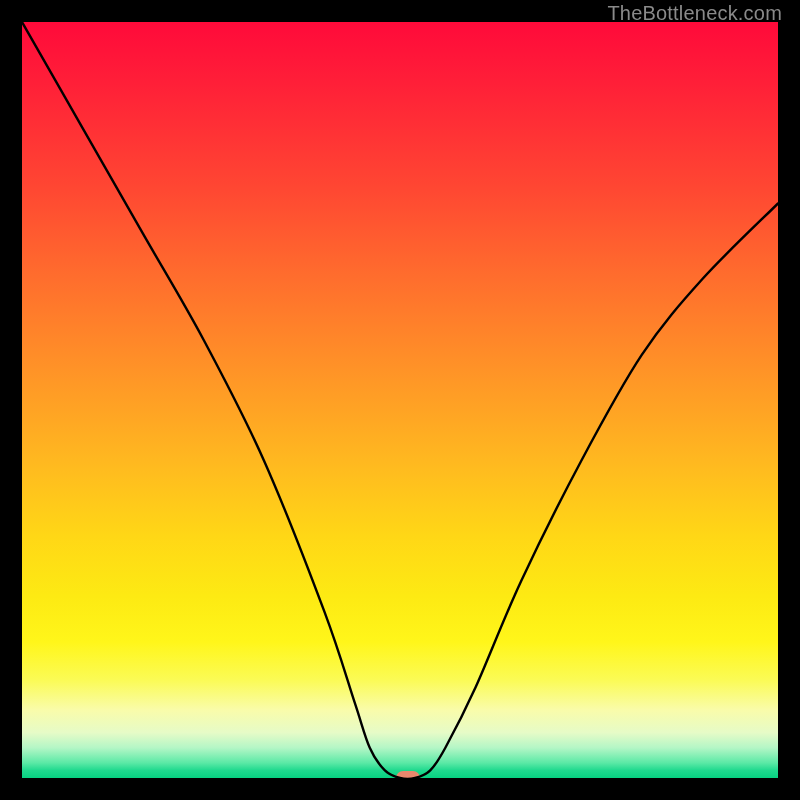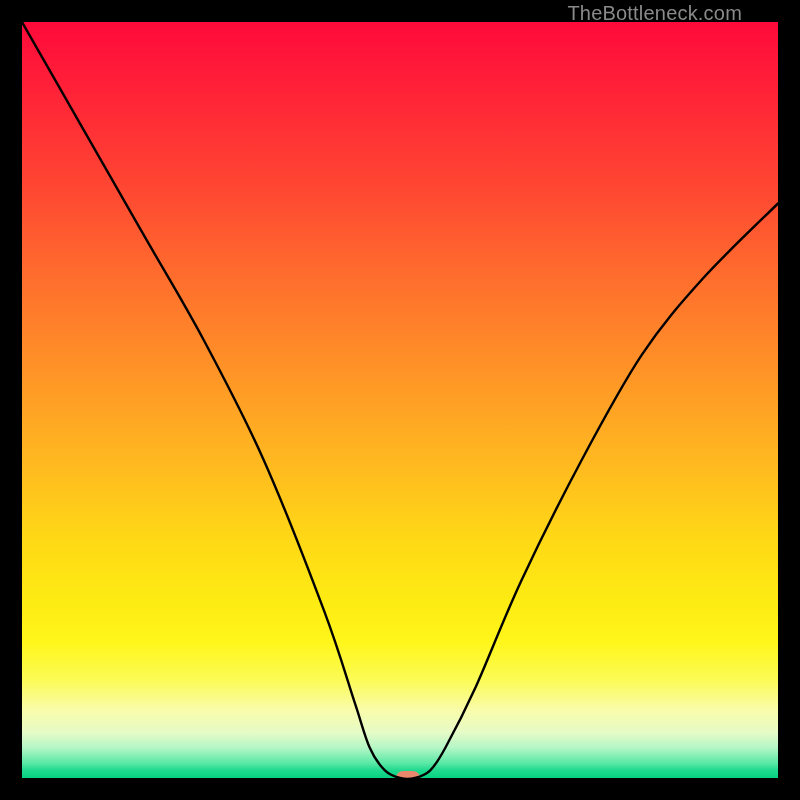--- a/index.html
+++ b/index.html
@@ -9,20 +9,21 @@
     height: 800px;
     background: #000;
     overflow: hidden;
     font-family: Arial, Helvetica, sans-serif;
   }
   .stage {
     position: relative;
     width: 752px;
     height: 800px;
     background: #000;
+    padding-left: 40px;
   }
   .plot {
     position: absolute;
     left: 22px;
     top: 22px;
     width: 756px;
     height: 756px;
     overflow: hidden;
   }
   .gradient {

